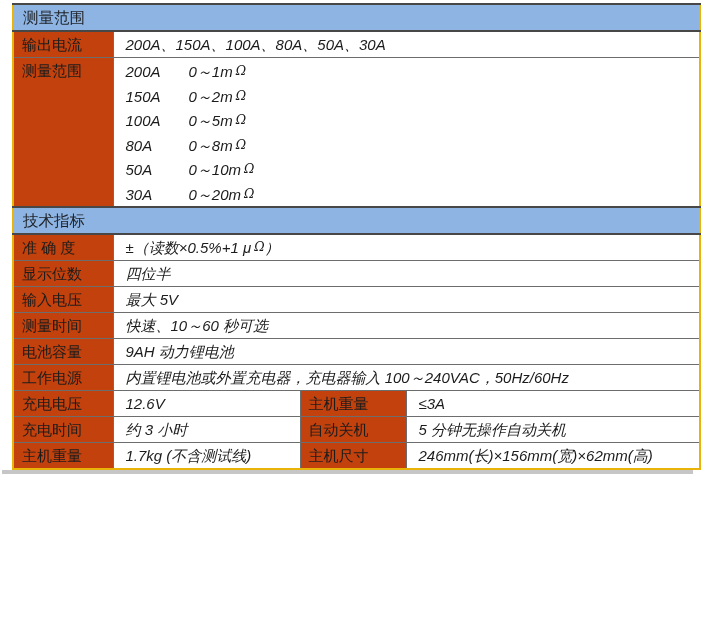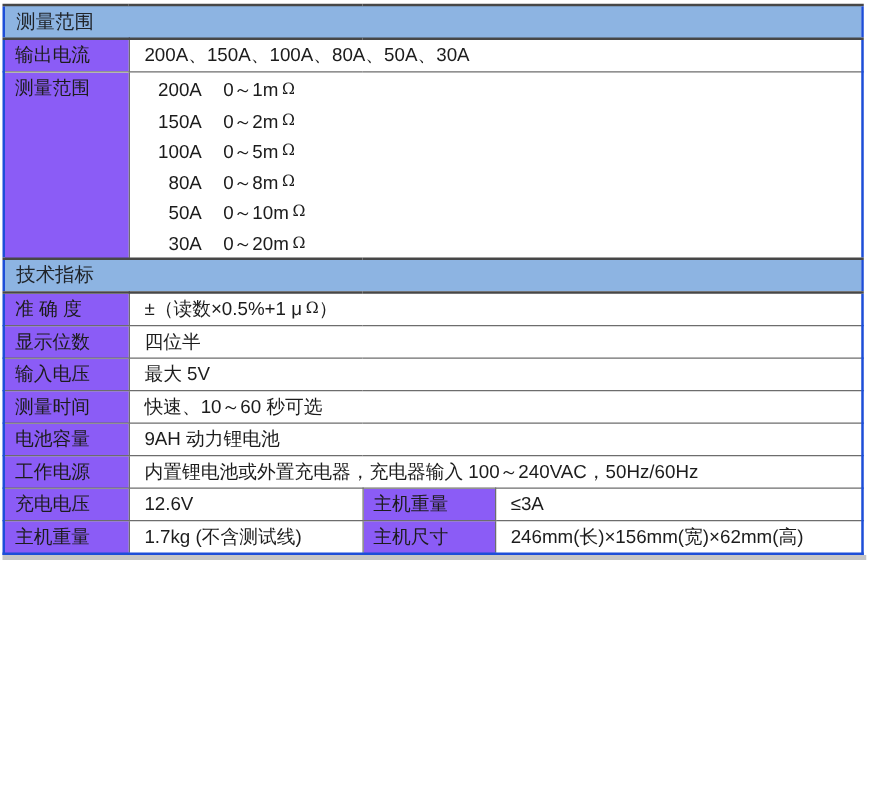--- a/index.html
+++ b/index.html
@@ -13,22 +13,22 @@
     width: 702px;
     height: 631px;
     padding-top: 3px;
     box-sizing: border-box;
     overflow: hidden;
   }
   table.spec-table {
     border-collapse: collapse;
     table-layout: fixed;
     width: 626px;
-    margin-left: 2px;
-    border: 2px solid #1d4ed8;
+    margin-left: 12px;
+    border: 2px solid #eab308;
   }
   col.c1 { width: 100px; }
   col.c2 { width: 187px; }
   col.c3 { width: 106px; }
   col.c4 { width: 294px; }
   td {
     border: 1px solid #6d6d6d;
     font-size: 15px;
     color: #1c1c1c;
     height: 25px;
@@ -39,43 +39,43 @@
   }
   tr.sec td {
     background: #8DB4E2;
     border-top: 2px solid #474747;
     border-bottom: 2px solid #474747;
     font-size: 15.5px;
     color: #20242a;
     padding-left: 9px;
   }
   td.lbl {
-    background: #8b5cf6;
+    background: #c2410c;
   }
   td.val {
     background: #ffffff;
     padding-left: 12px;
+    font-style: italic;
   }
   td.tall {
     vertical-align: top;
     padding-top: 4px;
   }
   td.vtall {
     height: 147px;
     padding-top: 1px;
     vertical-align: top;
   }
   .rline {
     height: 24.5px;
     line-height: 24.5px;
   }
   .cur {
     display: inline-block;
     width: 46px;
-    text-align: right;
   }
   .rng { margin-left: 17px; }
   .ohm {
     font-family: "DejaVu Serif", serif;
     font-size: 12.5px;
     vertical-align: 2px;
     margin-left: 3px;
     display: inline-block;
   }
   .shadow {
@@ -145,20 +145,26 @@
       <td class="lbl">工作电源</td>
       <td class="val" colspan="3">内置锂电池或外置充电器，充电器输入 100～240VAC，50Hz/60Hz</td>
     </tr>
     <tr>
       <td class="lbl">充电电压</td>
       <td class="val">12.6V</td>
       <td class="lbl">主机重量</td>
       <td class="val">≤3A</td>
     </tr>
     <tr>
+      <td class="lbl">充电时间</td>
+      <td class="val">约 3 小时</td>
+      <td class="lbl">自动关机</td>
+      <td class="val">5 分钟无操作自动关机</td>
+    </tr>
+    <tr>
       <td class="lbl">主机重量</td>
       <td class="val">1.7kg (不含测试线)</td>
       <td class="lbl">主机尺寸</td>
       <td class="val">246mm(长)×156mm(宽)×62mm(高)</td>
     </tr>
   </tbody>
     </table>
   <div class="shadow"></div>
 </div>
 

